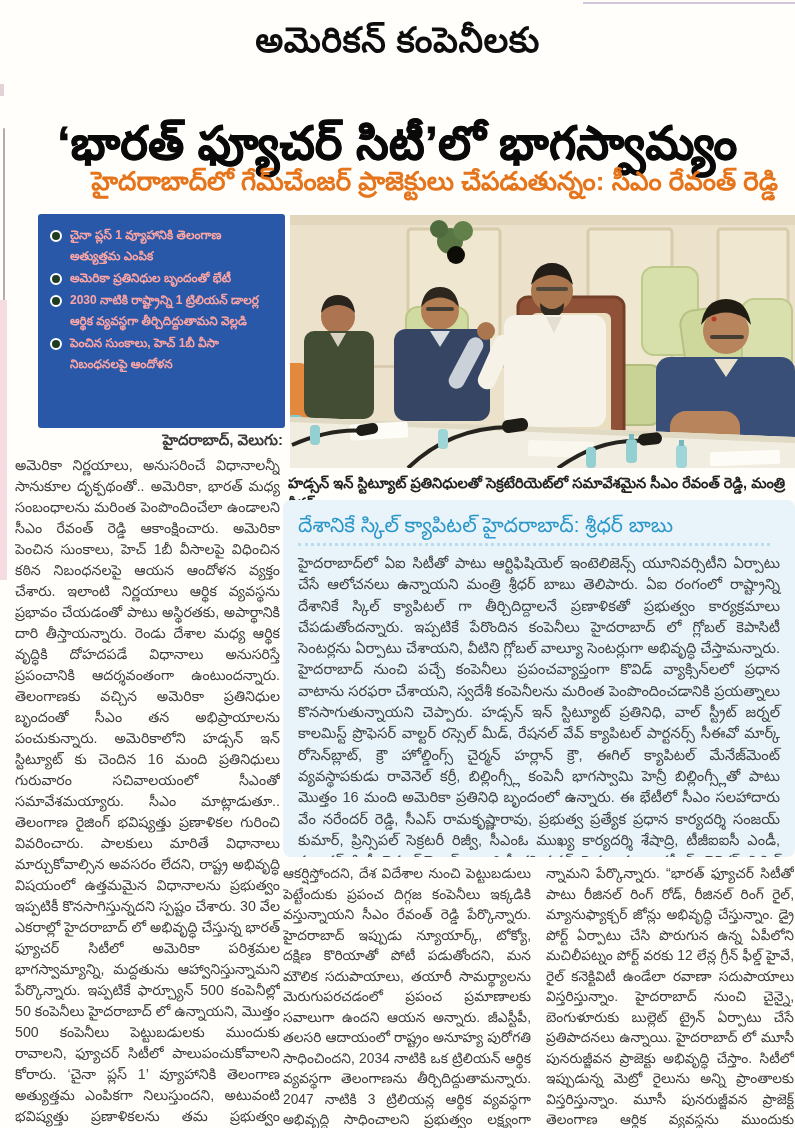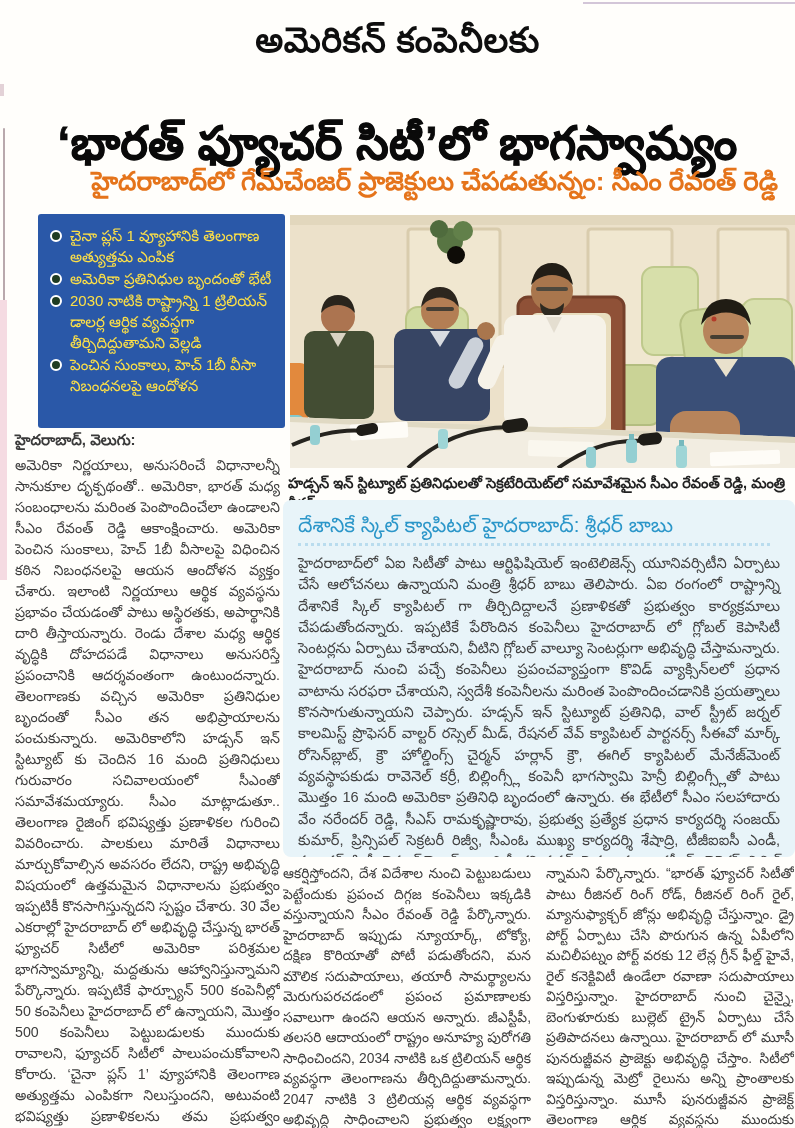--- a/index.html
+++ b/index.html
@@ -37,26 +37,26 @@
     position:absolute; left:38px; top:214px; width:247px; height:214px;
     background:#2a58a8; border-radius:3px; padding:11px 10px 8px 12px;
     overflow:hidden;
   }
   .highlight-item { display:flex; align-items:flex-start; margin-bottom:1px; }
   .bullet-icon {
     flex:0 0 12px; width:12px; height:12px; margin:5px 8px 0 0;
     border:2px solid #ffffff; border-radius:50%; background:#1f3c22;
   }
   .highlight-label {
-    color:#fde047; font-weight:normal; font-size:15px; line-height:21px;
+    color:#fca5a5; font-weight:bold; font-size:12px; line-height:21px;
   }
 
   .dateline {
     position:absolute; left:15px; top:431px; width:268px;
-    text-align:left; font-size:15px; font-weight:bold; color:#3a3a3a;
+    text-align:right; font-size:15px; font-weight:bold; color:#3a3a3a;
   }
 
   
   .photo-frame {
     position:absolute; left:290px; top:215px; width:505px; height:253px;
     overflow:hidden; background:#eee6d3;
   }
   .photo-caption {
     position:absolute; left:288px; top:473px; width:507px;
     font-size:14.5px; font-weight:bold; color:#222222; line-height:20px;

